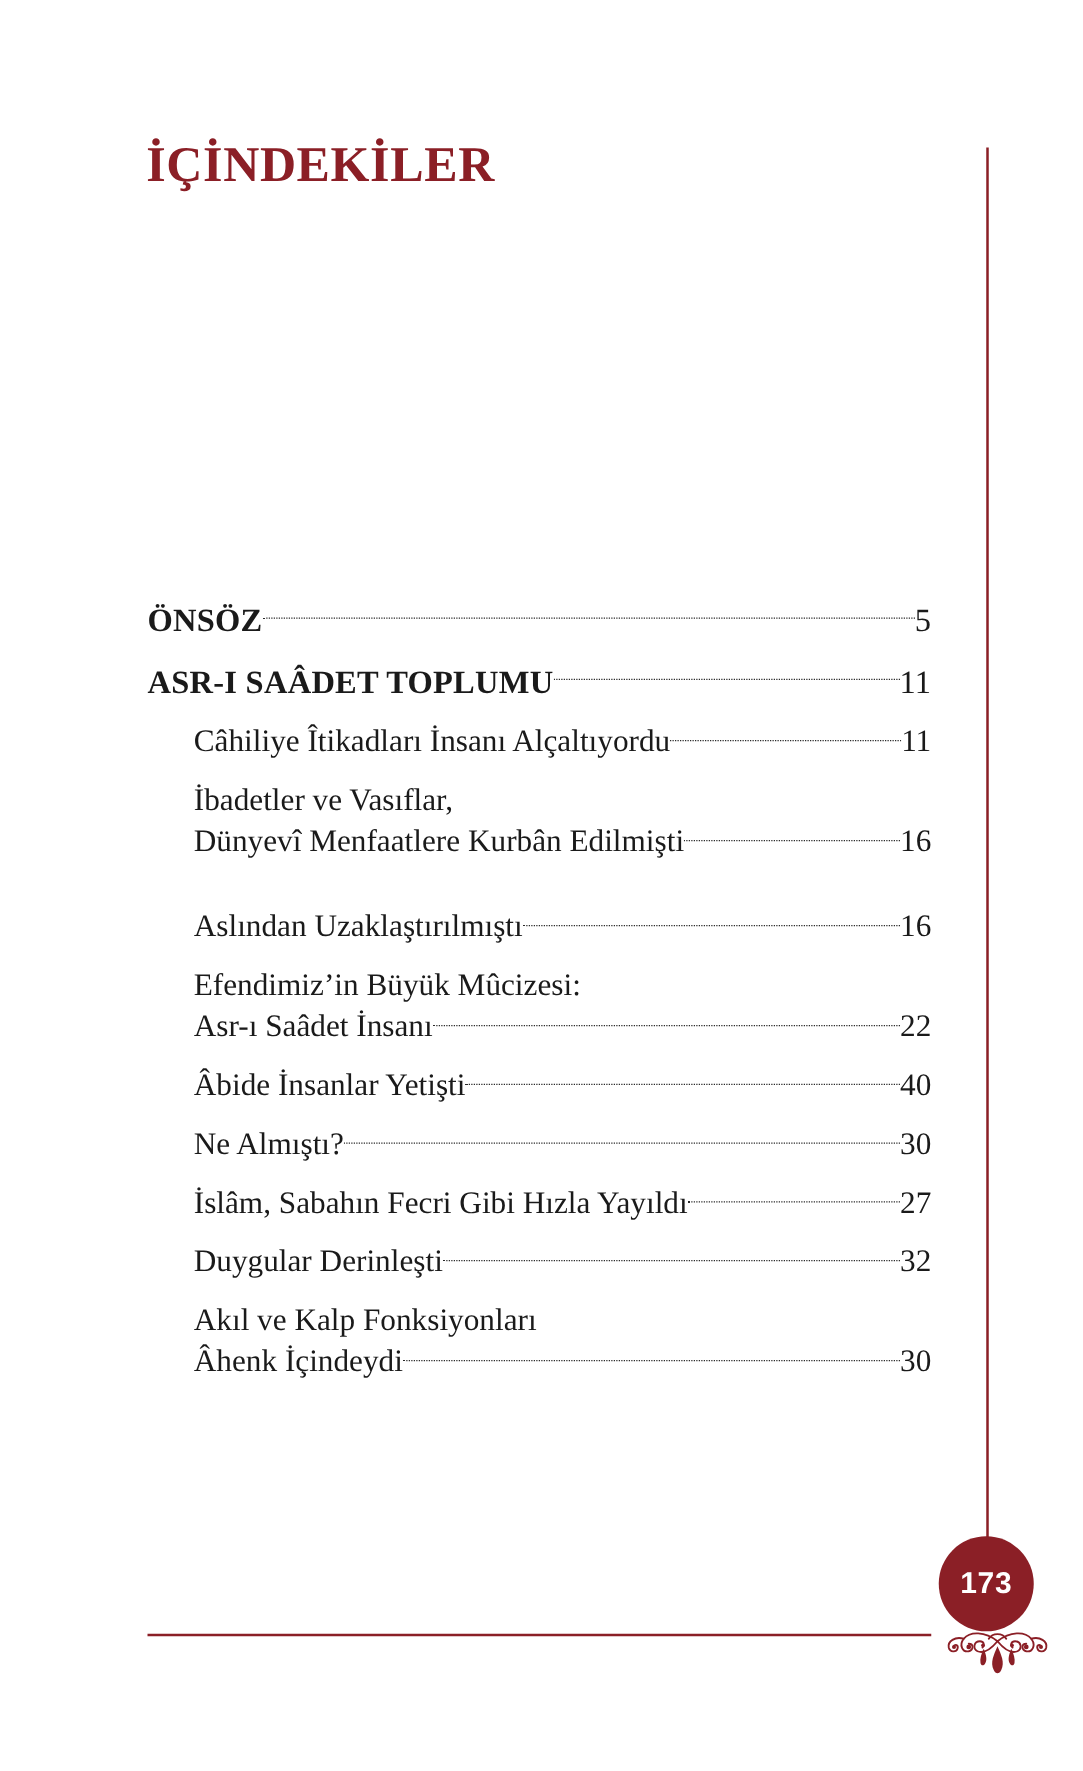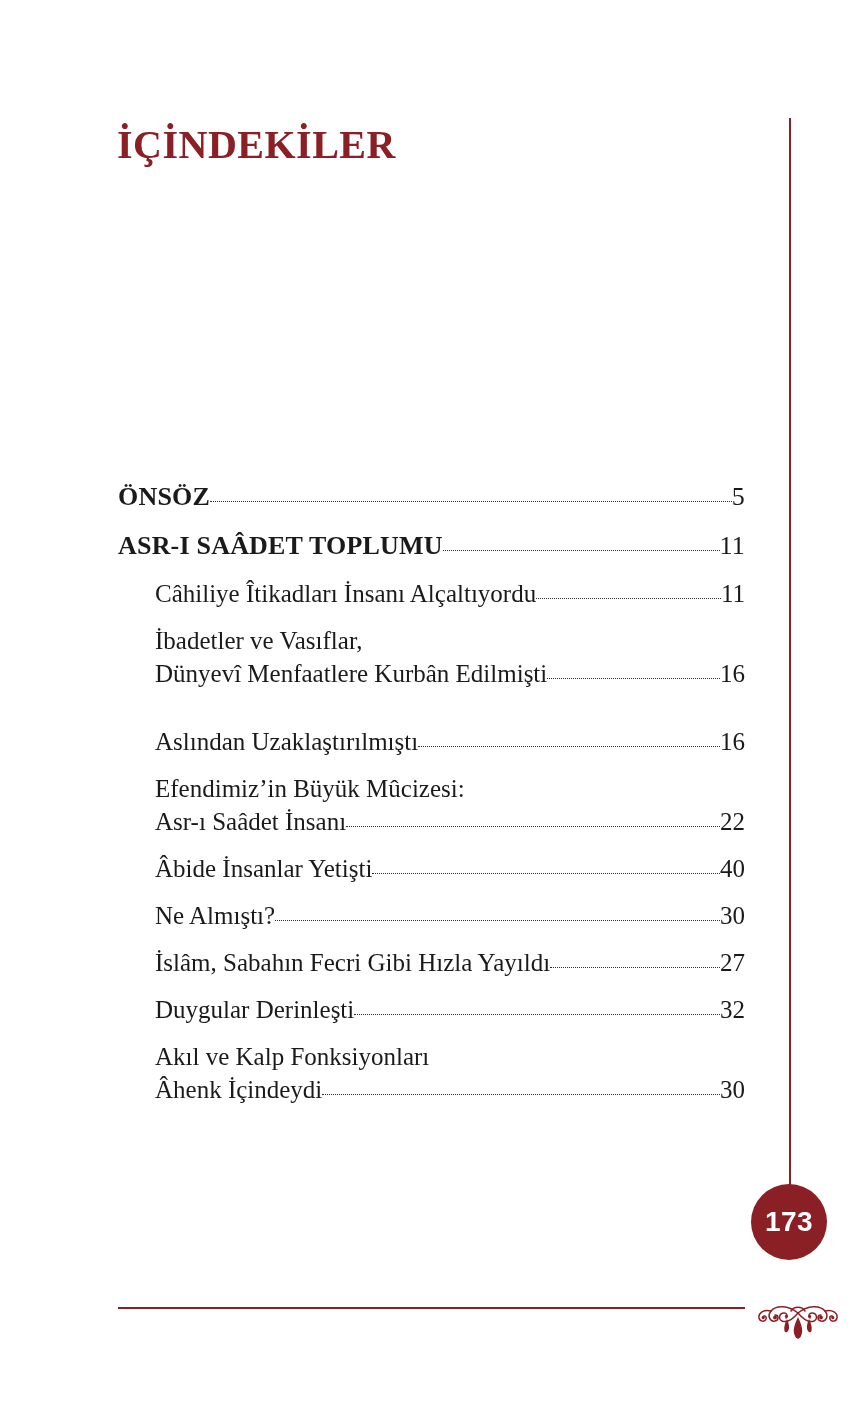--- a/index.html
+++ b/index.html
@@ -37,21 +37,21 @@
     top: 1307px;
     width: 627px;
     height: 2px;
     background: #8B1F26;
   }
 
   
   .toc-title {
     position: absolute;
     left: 117px;
-    top: 121px;
+    top: 108px;
     font-size: 40px;
     font-weight: bold;
     letter-spacing: 0.5px;
     color: #8B1F26;
     font-family: "Liberation Serif", "DejaVu Serif", serif;
     white-space: nowrap;
   }
 
   
   .toc {
@@ -63,21 +63,21 @@
 
   .entry {
     position: relative;
     padding: 0;
     margin: 0 0 19px 0;
   }
   .entry:last-child { margin-bottom: 0; }
 
   .entry-line {
     display: flex;
-    align-items: center;
+    align-items: flex-start;
     width: 100%;
     box-sizing: border-box;
     padding-right: 121px; 
     padding-left: 118px;
   }
   .entry-line.indent {
     padding-left: 155px;
   }
 
   .entry-label {
@@ -135,32 +135,32 @@
     font-size: 24px;
     padding: 0 2px;
     font-family: "DejaVu Sans", sans-serif;
     line-height: 1;
   }
 
   
   .page-badge {
     position: absolute;
     left: 751px;
-    top: 1184px;
+    top: 1229px;
     width: 76px;
     height: 76px;
     border-radius: 50%;
     background: #8B1F26;
     color: #ffffff;
     display: flex;
     align-items: center;
     justify-content: center;
     font-family: "Liberation Sans", sans-serif;
     font-weight: bold;
-    font-size: 28px;
+    font-size: 24px;
     letter-spacing: 0.5px;
   }
 
   
   .ornament {
     position: absolute;
     left: 748px;
     top: 1297px;
     width: 100px;
     height: 52px;

